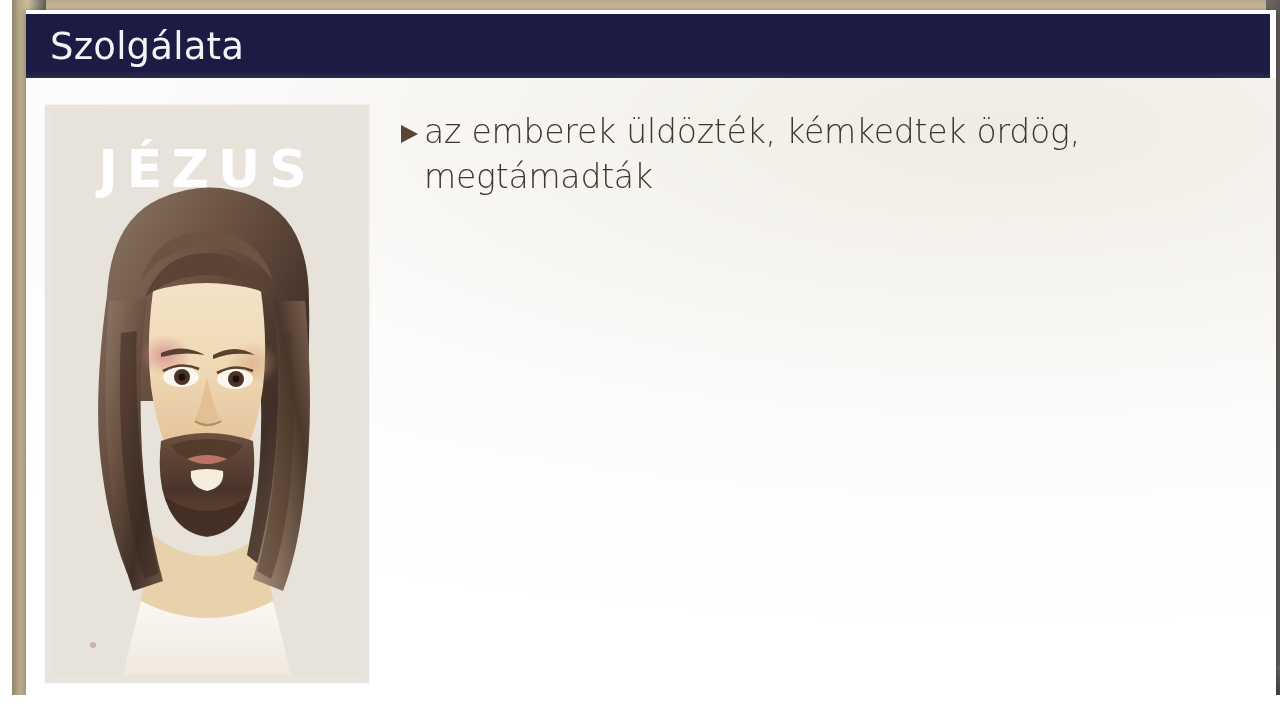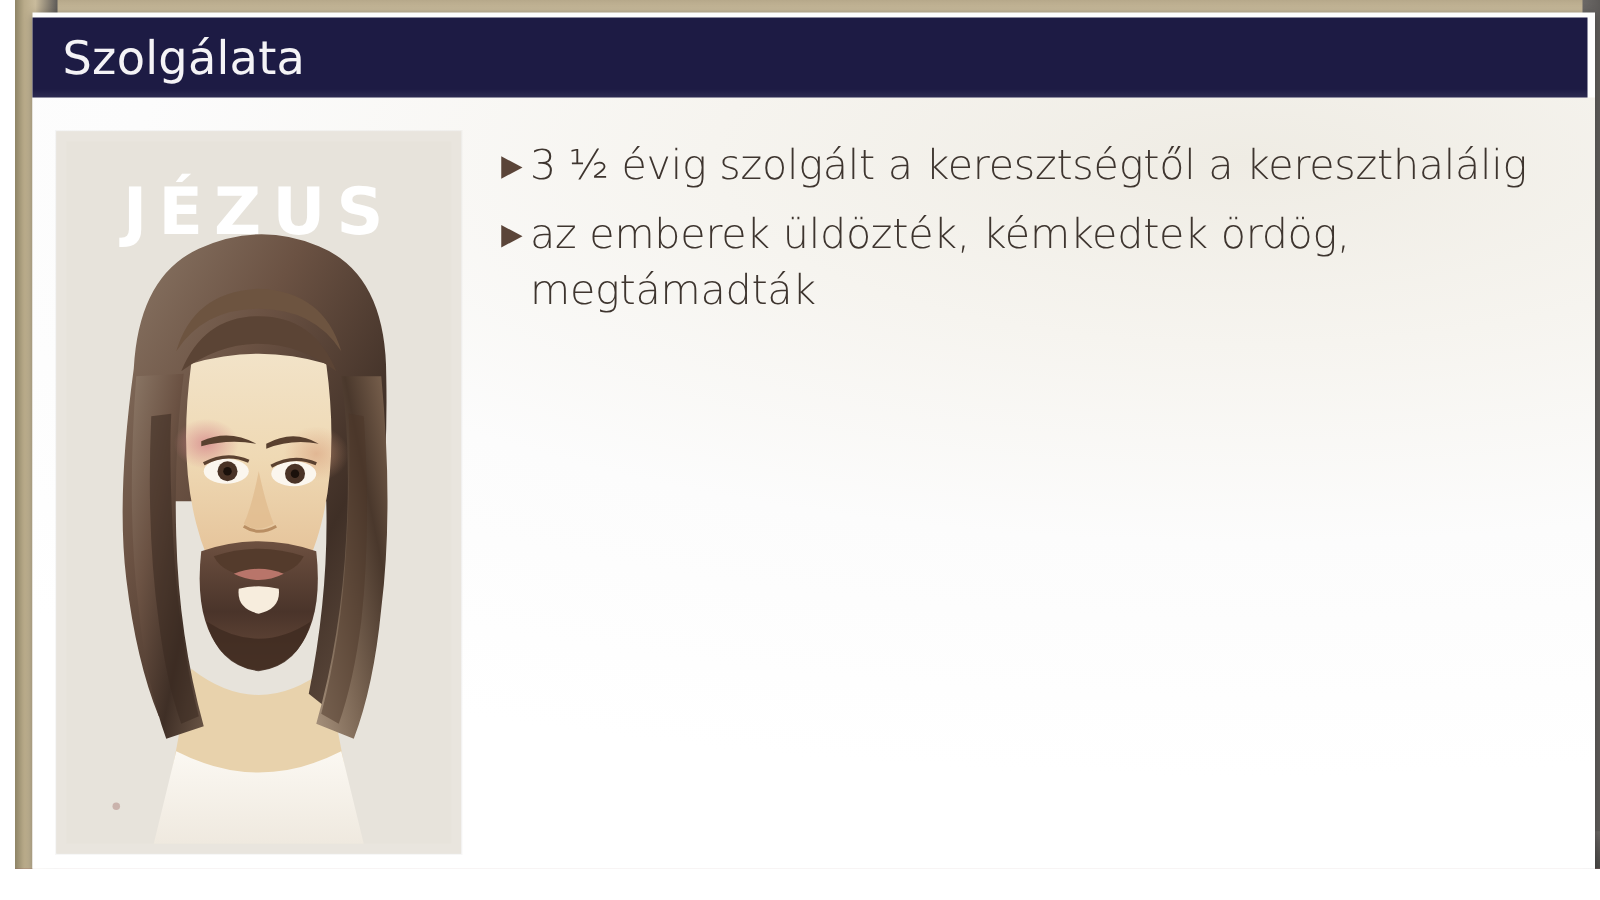--- a/index.html
+++ b/index.html
@@ -260,28 +260,20 @@
           <path d="M146 366 q16 -4 32 0 q2 16 -16 20 q-18 -4 -16 -20 z" fill="#f7eddd"></path>
 
           <path d="M120 392 q42 28 84 0 q-10 36 -42 40 q-32 -4 -42 -40 z" fill="#3f2b21" opacity="0.85"></path>
 
           <circle cx="48" cy="540" r="3" fill="#c3a6a0" opacity="0.8"></circle>
         </svg>
       </div>
 
       <div id="bullet-list">
 
-        <div class="bullet-row">
-          <span class="bullet-marker">
-            <svg width="22" height="22" viewBox="0 0 22 22" aria-hidden="true">
-              <polygon points="3,2 20,11 3,20" fill="#5a4438"></polygon>
-            </svg>
-          </span>
-          <span class="bullet-text">3 ½ évig szolgált a keresztségtől a kereszthalálig</span>
-        </div>
 
 
         <div class="bullet-row">
           <span class="bullet-marker">
             <svg width="22" height="22" viewBox="0 0 22 22" aria-hidden="true">
               <polygon points="3,2 20,11 3,20" fill="#5a4438"></polygon>
             </svg>
           </span>
           <span class="bullet-text">az emberek üldözték, kémkedtek ördög,
 megtámadták</span>

